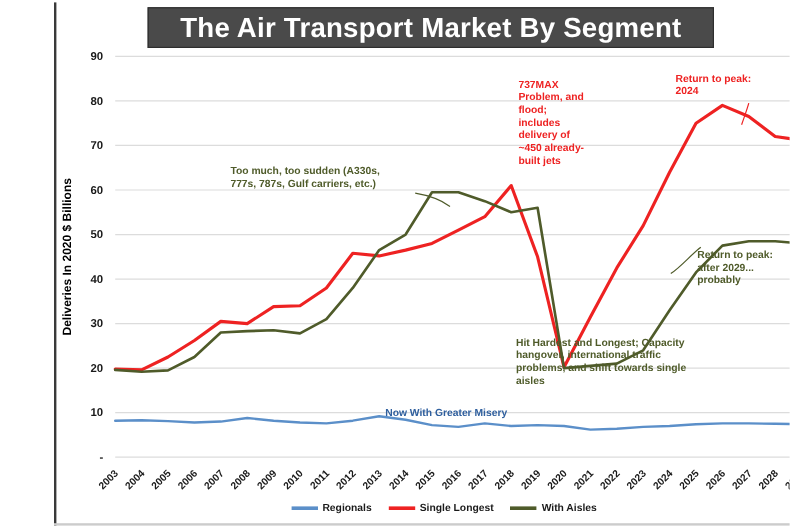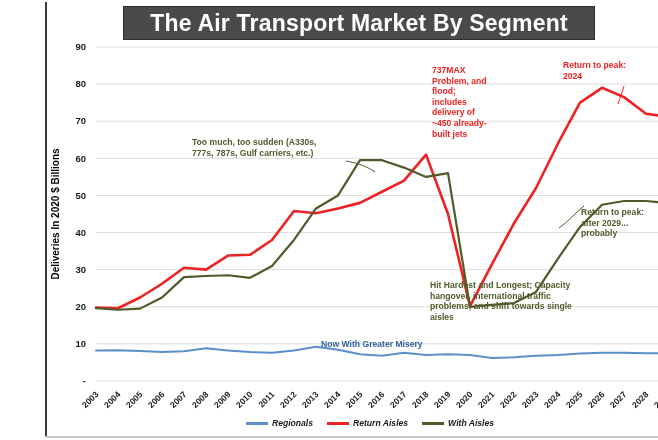--- a/index.html
+++ b/index.html
@@ -109,21 +109,20 @@
   #legend {
     position: absolute;
     left: 197px;
     top: 415px;
     width: 290px;
     height: 16px;
     display: flex;
     align-items: center;
     justify-content: center;
     gap: 14px;
-    font-style: italic;
   }
   .legend-item {
     display: flex;
     align-items: center;
     gap: 4px;
   }
   .legend-swatch {
     width: 22px;
     height: 3px;
     display: block;
@@ -264,21 +263,21 @@
       </g>
   </svg>
 
   <div id="legend">
       <div class="legend-item">
         <span class="legend-swatch" style="background: rgb(91, 143, 201);"></span>
         <span class="legend-label">Regionals</span>
       </div>
       <div class="legend-item">
         <span class="legend-swatch" style="background: rgb(238, 34, 34);"></span>
-        <span class="legend-label">Return Aisles</span>
+        <span class="legend-label">Single Longest</span>
       </div>
       <div class="legend-item">
         <span class="legend-swatch" style="background: rgb(79, 91, 42);"></span>
         <span class="legend-label">With Aisles</span>
       </div>
     </div>
 
 
 </div>
 

